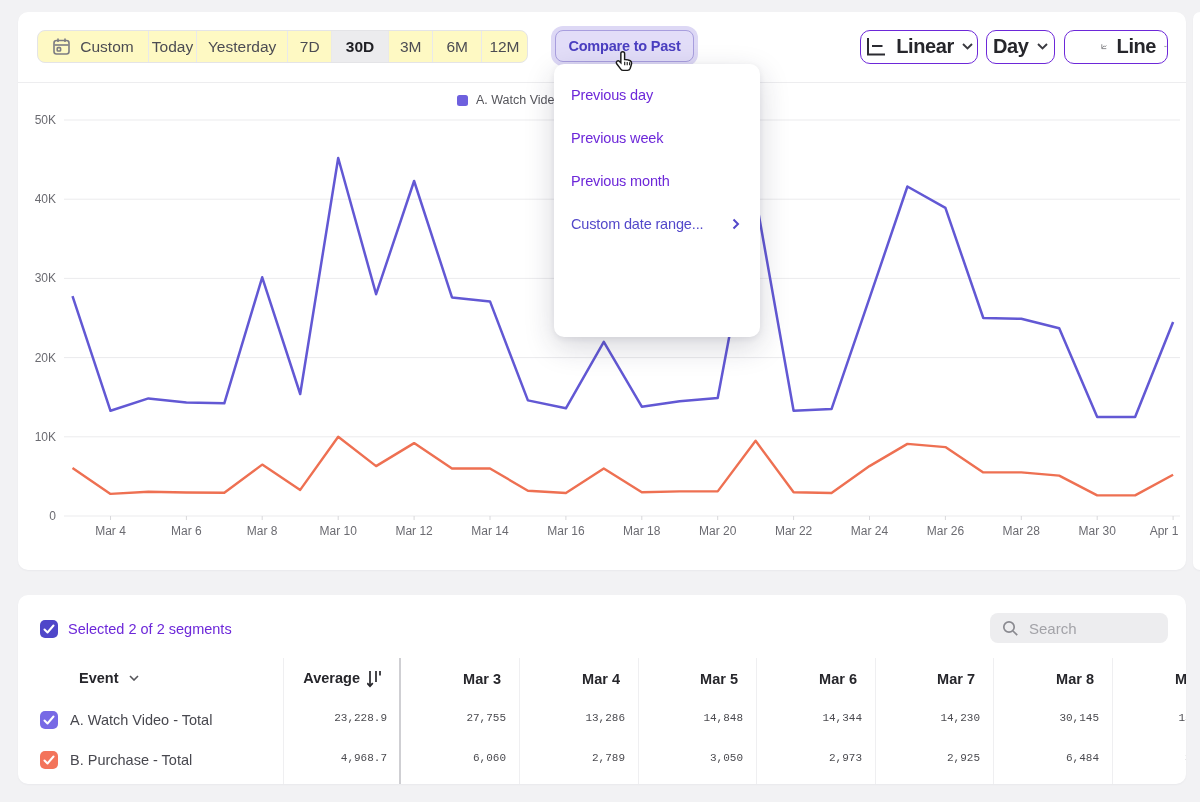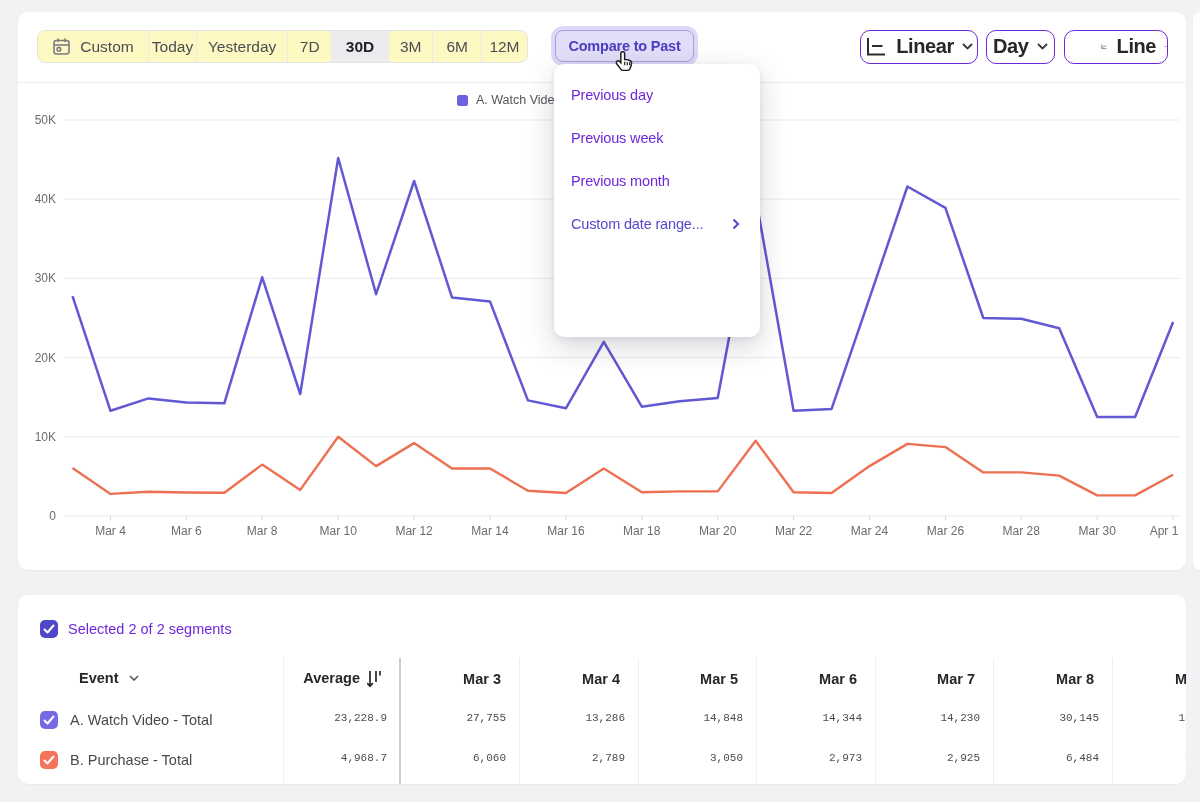--- a/index.html
+++ b/index.html
@@ -163,20 +163,27 @@
 </svg>
 
 <div id="cmpbtn">Compare to Past</div>
 <div class="card" id="card2">
   <div class="cb" style="left:22px; top:25px; background:#4f46c9;">
     <svg width="18" height="18" viewBox="0 0 18 18" fill="none" stroke="#fff" stroke-width="2" stroke-linecap="round" stroke-linejoin="round">
         <polyline points="4.5,9.5 7.5,12.5 13.5,5.5"></polyline>
       </svg>
   </div>
   <div class="abs" style="left:50px; top:22px; height:24px; display:flex; align-items:center; font-size:14.5px; color:#6d28d9;">Selected 2 of 2 segments</div>
+  <div id="search">
+    <svg style="margin:0 10px 0 12px" width="17" height="17" viewBox="0 0 17 17" fill="none" stroke="#8a8a90" stroke-width="1.7">
+        <circle cx="7" cy="7" r="5.2"></circle>
+        <line x1="11" y1="11" x2="15.2" y2="15.2"></line>
+      </svg>
+    <span>Search</span>
+  </div>
   <div class="vline" style="left:265px;"></div>
   <div class="abs" style="left:381px; top:63px; bottom:0; width:2px; background:#cfcfd3;"></div>
   <div class="vline" style="left:501px;"></div>
   <div class="vline" style="left:620px;"></div>
   <div class="vline" style="left:738px;"></div>
   <div class="vline" style="left:857px;"></div>
   <div class="vline" style="left:975px;"></div>
   <div class="vline" style="left:1094px;"></div>
 
   <div class="abs" style="left:52px; top:71px; height:24px; display:flex; align-items:center; font-size:14.5px; font-weight:600; color:#26262b;margin-left:9px;">Event

